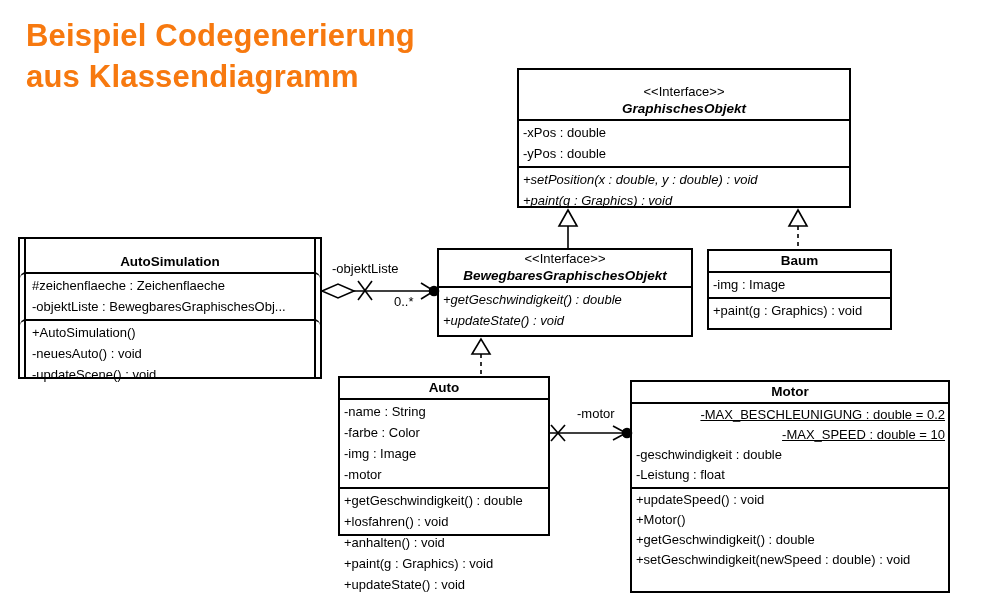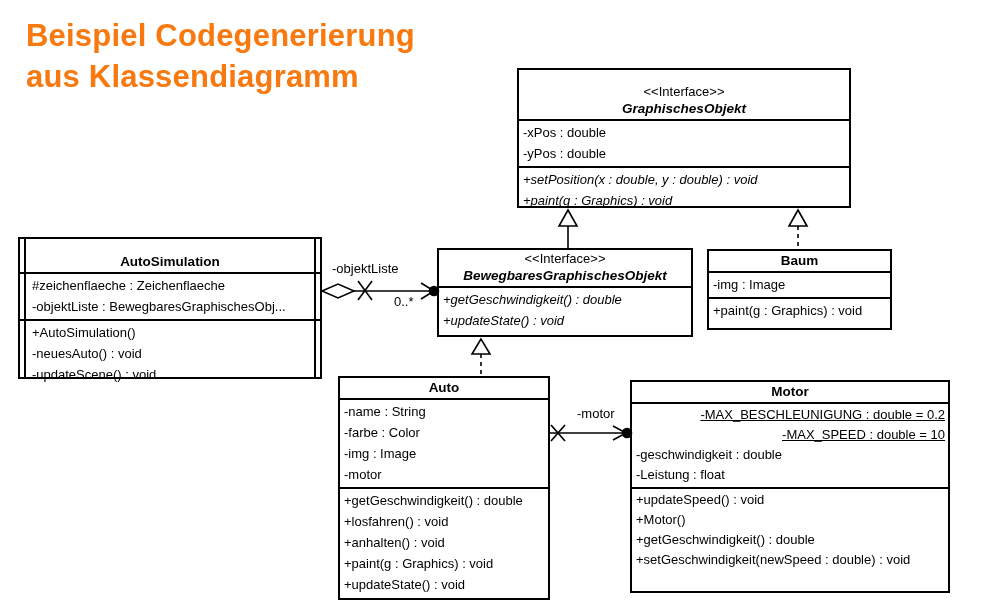--- a/index.html
+++ b/index.html
@@ -25,21 +25,21 @@
   .sect { border-top:2px solid #000; padding:1px 3px 2px 4px; }
   .row { font-size:13px; line-height:21px; white-space:nowrap; }
   .tight .row { line-height:20px; }
   .italic-rows .row { font-style:italic; }
   .u { text-decoration:underline;text-align:right; }
   .flex1 { flex:1; }
 
   
   .active-line { position:absolute; top:0; bottom:0; width:2px; background:#000; z-index:2; }
   .active-line.l { left:4px; } .active-line.r { right:4px; }
-  .inset-rows { padding-left:12px; padding-right:10px; }
+  .inset-rows { padding-left:12px; padding-right:10px;border-radius:6px; }
 
   .connectors {
     position:absolute; left:0; top:0; width:982px; height:613px;
     z-index:3; pointer-events:none;
   }
   .rel-label {
     position:absolute; font-size:13px; line-height:16px; z-index:4; white-space:nowrap;
   }
 </style>
 </head>
@@ -141,21 +141,21 @@
       <div class="cls-name">Baum</div>
     </div>
     <div class="sect">
       <div class="row">-img : Image</div>
     </div>
     <div class="sect flex1">
       <div class="row">+paint(g : Graphics) : void</div>
     </div>
   </div>
 
-  <div class="uml-box" style="left:338px; top:376px; width:212px; height:224px;">
+  <div class="uml-box" style="left:338px; top:376px; width:212px; height:160px;">
     <div class="uml-header" style="padding:1px 4px;">
       <div class="cls-name">Auto</div>
     </div>
     <div class="sect">
       <div class="row">-name : String</div>
       <div class="row">-farbe : Color</div>
       <div class="row">-img : Image</div>
       <div class="row">-motor</div>
     </div>
     <div class="sect flex1">

